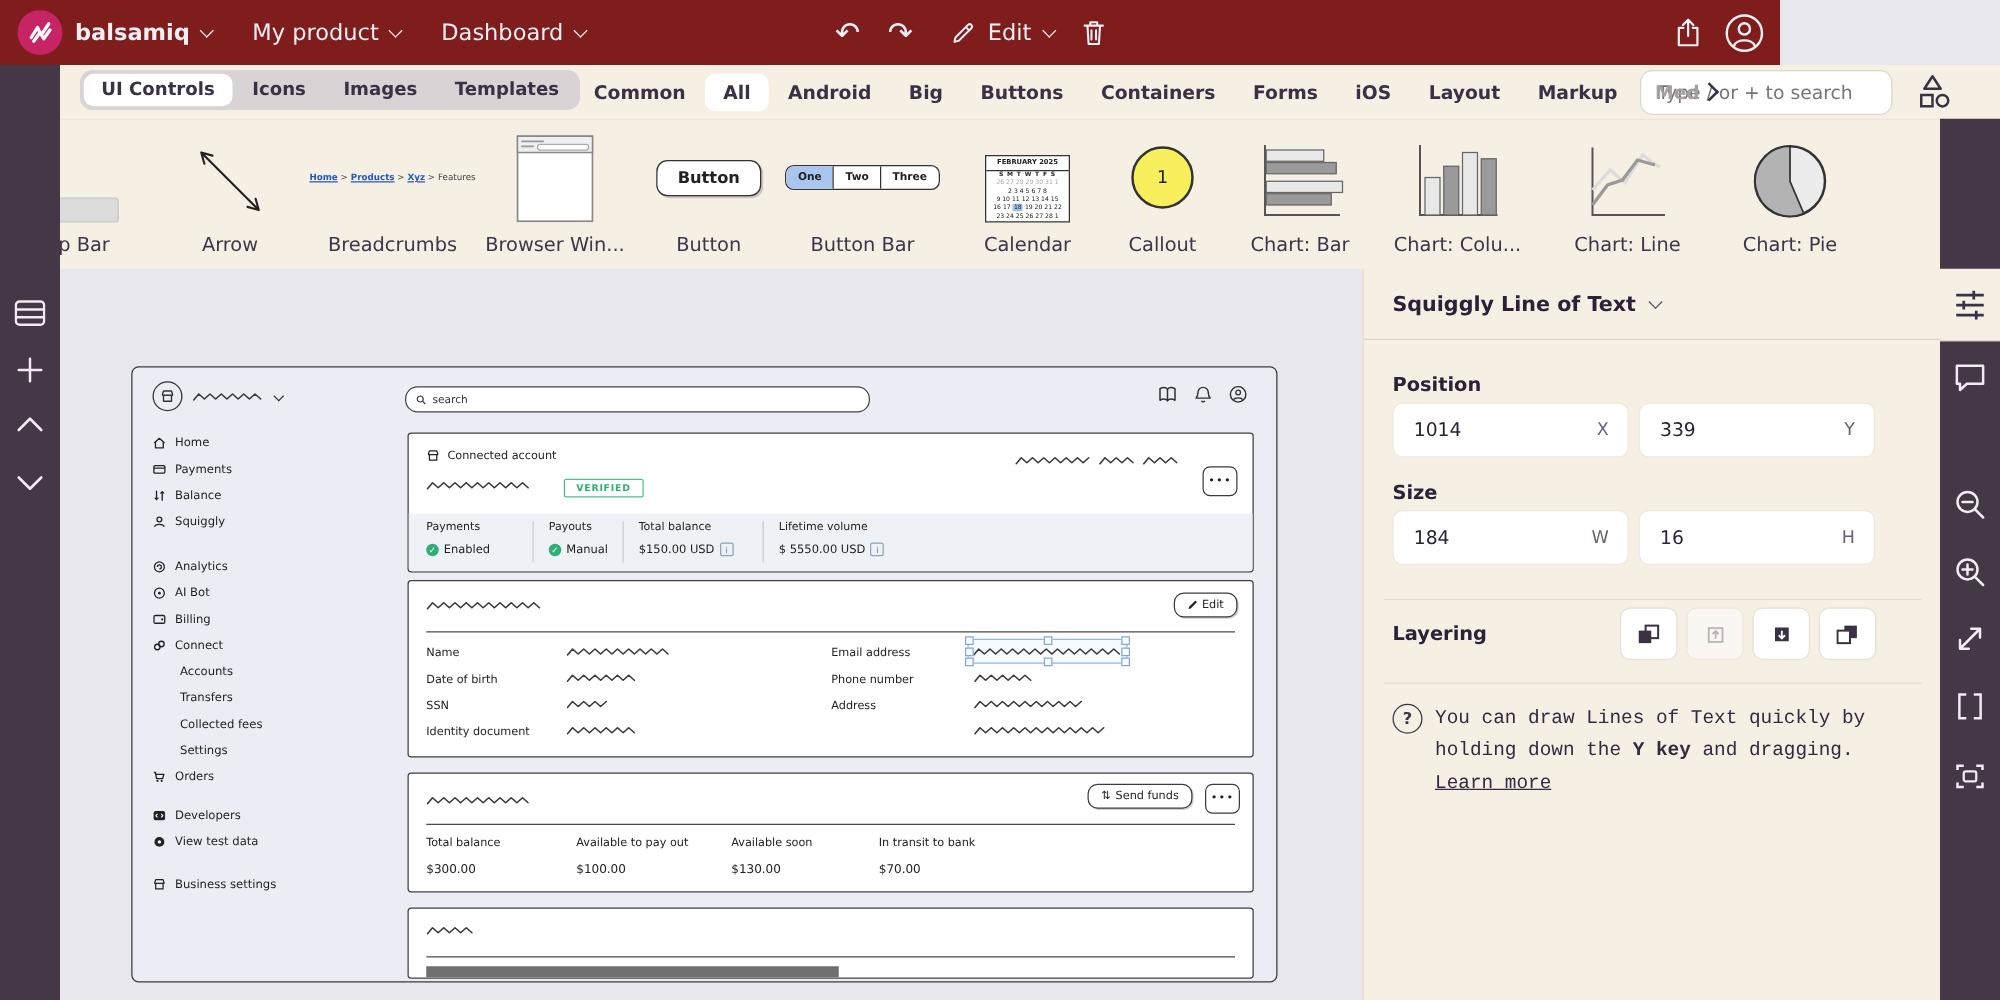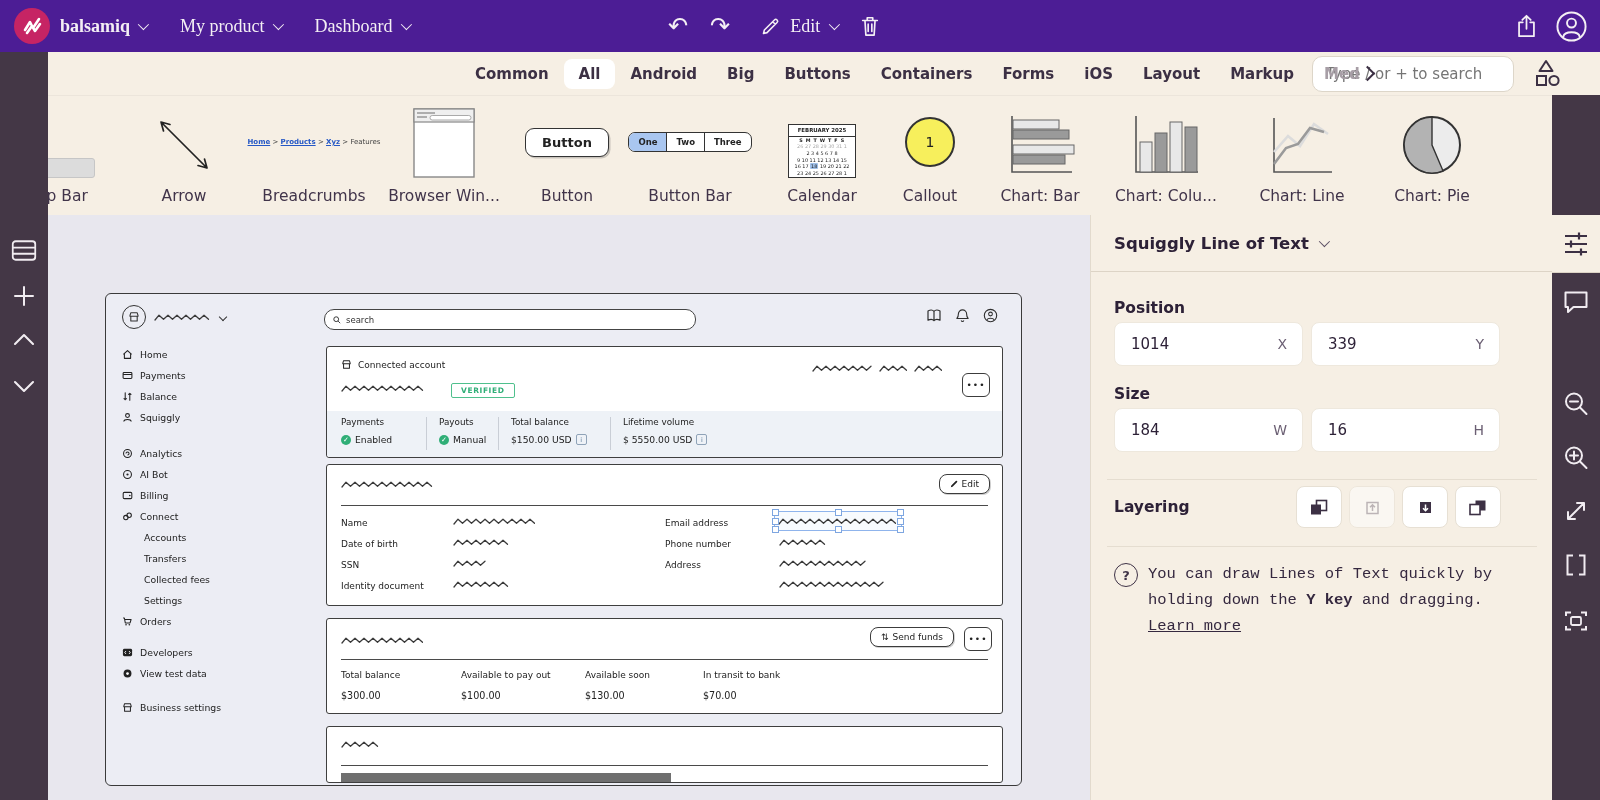--- a/index.html
+++ b/index.html
@@ -2,21 +2,21 @@
 <html><head>
 <meta charset="utf-8">
 <style>
   html,body{margin:0;padding:0;}
   body{width:1600px;height:800px;position:relative;overflow:hidden;
        background:#e8e7ee;font-family:"DejaVu Sans",sans-serif;color:#3c3044;}
   .abs{position:absolute;}
   svg{display:block;}
 
   
-  #topbar{left:0;top:0;width:1600px;height:52px;background:#4c1d95;display:flex;align-items:center;z-index:6;font-family:Liberation Serif, serif;}
+  #topbar{left:0;top:0;width:1424px;height:52px;background:#7f1d1d;display:flex;align-items:center;z-index:6;}
   .logo{width:36px;height:36px;border-radius:50%;background:#c62464;margin:0 10px 0 14px;
         display:flex;align-items:center;justify-content:center;}
   .tb-item{display:flex;align-items:center;gap:8px;color:#f4eff4;font-size:18px;margin-right:34px;cursor:default;}
   .tb-item.bold{font-weight:bold;}
   .cv{display:inline-block;width:7px;height:7px;border-right:1.8px solid currentColor;
       border-bottom:1.8px solid currentColor;transform:rotate(45deg) translateY(-2px);}
   .cv.right{transform:rotate(-45deg);}
   .tb-center{position:absolute;left:668px;top:0;height:52px;display:flex;align-items:center;gap:22px;color:#f4eff4;}
   .tb-right{position:absolute;right:12px;top:0;height:52px;display:flex;align-items:center;gap:16px;color:#f4eff4;}
   .uglyph{font-size:24px;line-height:1;color:#f4eff4;}
@@ -184,20 +184,26 @@
     </svg>
   <svg class="rail-ic" style="top:281px" width="22" height="13" viewBox="0 0 22 13">
       <path d="M2 11 L11 2 L20 11" fill="none" stroke="#f1ecf1" stroke-width="2.1" stroke-linecap="round" stroke-linejoin="round"></path>
     </svg>
   <svg class="rail-ic" style="top:328px" width="22" height="13" viewBox="0 0 22 13">
       <path d="M2 2 L11 11 L20 2" fill="none" stroke="#f1ecf1" stroke-width="2.1" stroke-linecap="round" stroke-linejoin="round"></path>
     </svg>
 </div>
 
 <div id="row2" class="abs">
+  <div id="tabgroup">
+    <div class="tab active">UI Controls</div>
+    <div class="tab">Icons</div>
+    <div class="tab">Images</div>
+    <div class="tab">Templates</div>
+  </div>
   <div id="libsearch">
     <input placeholder="Type / or + to search" style="">
   </div>
   <div id="cats">
     <div class="cat">Common</div>
     <div class="cat active">All</div>
     <div class="cat">Android</div>
     <div class="cat">Big</div>
     <div class="cat">Buttons</div>
     <div class="cat">Containers</div>

